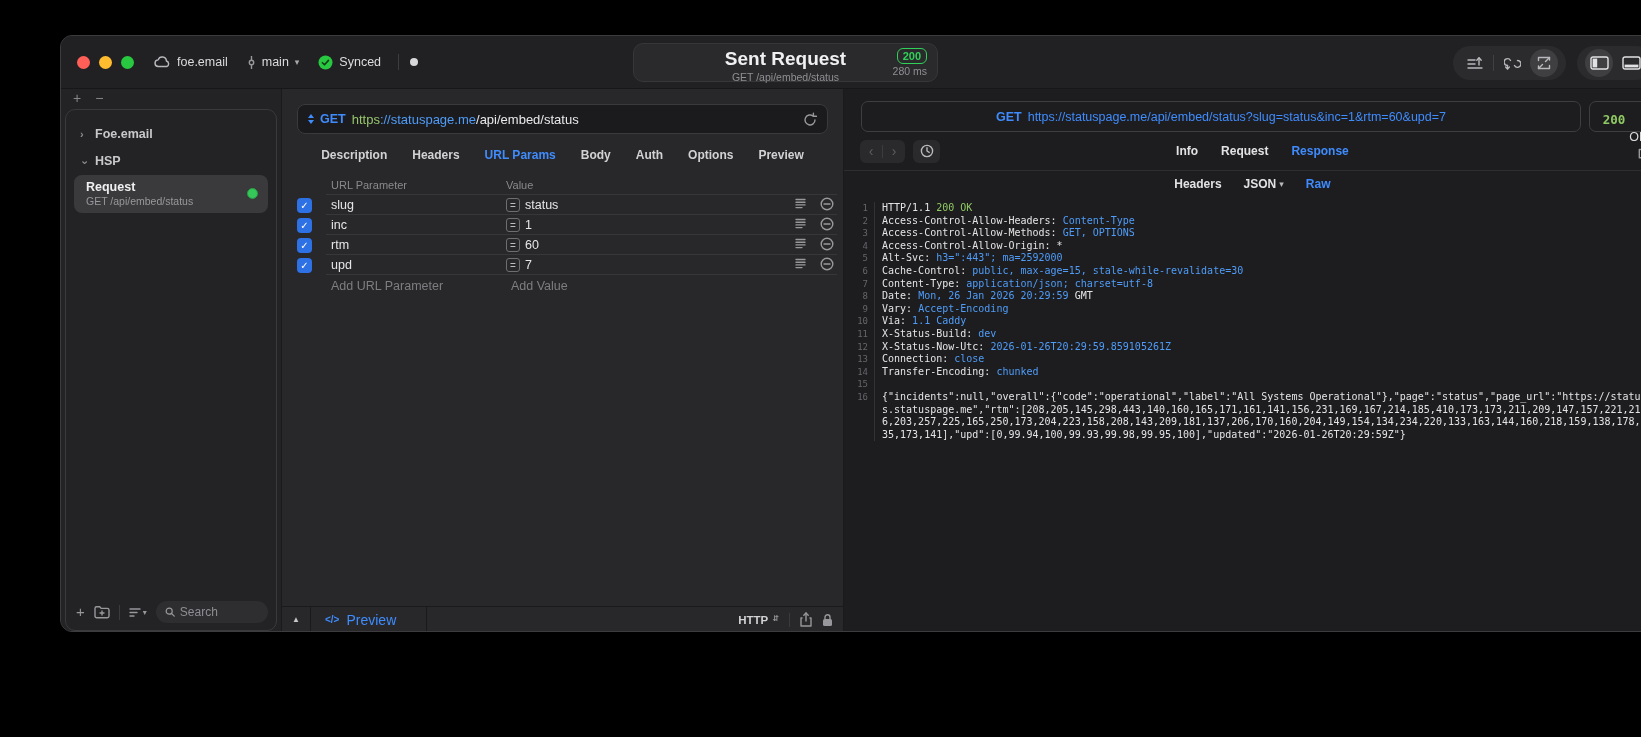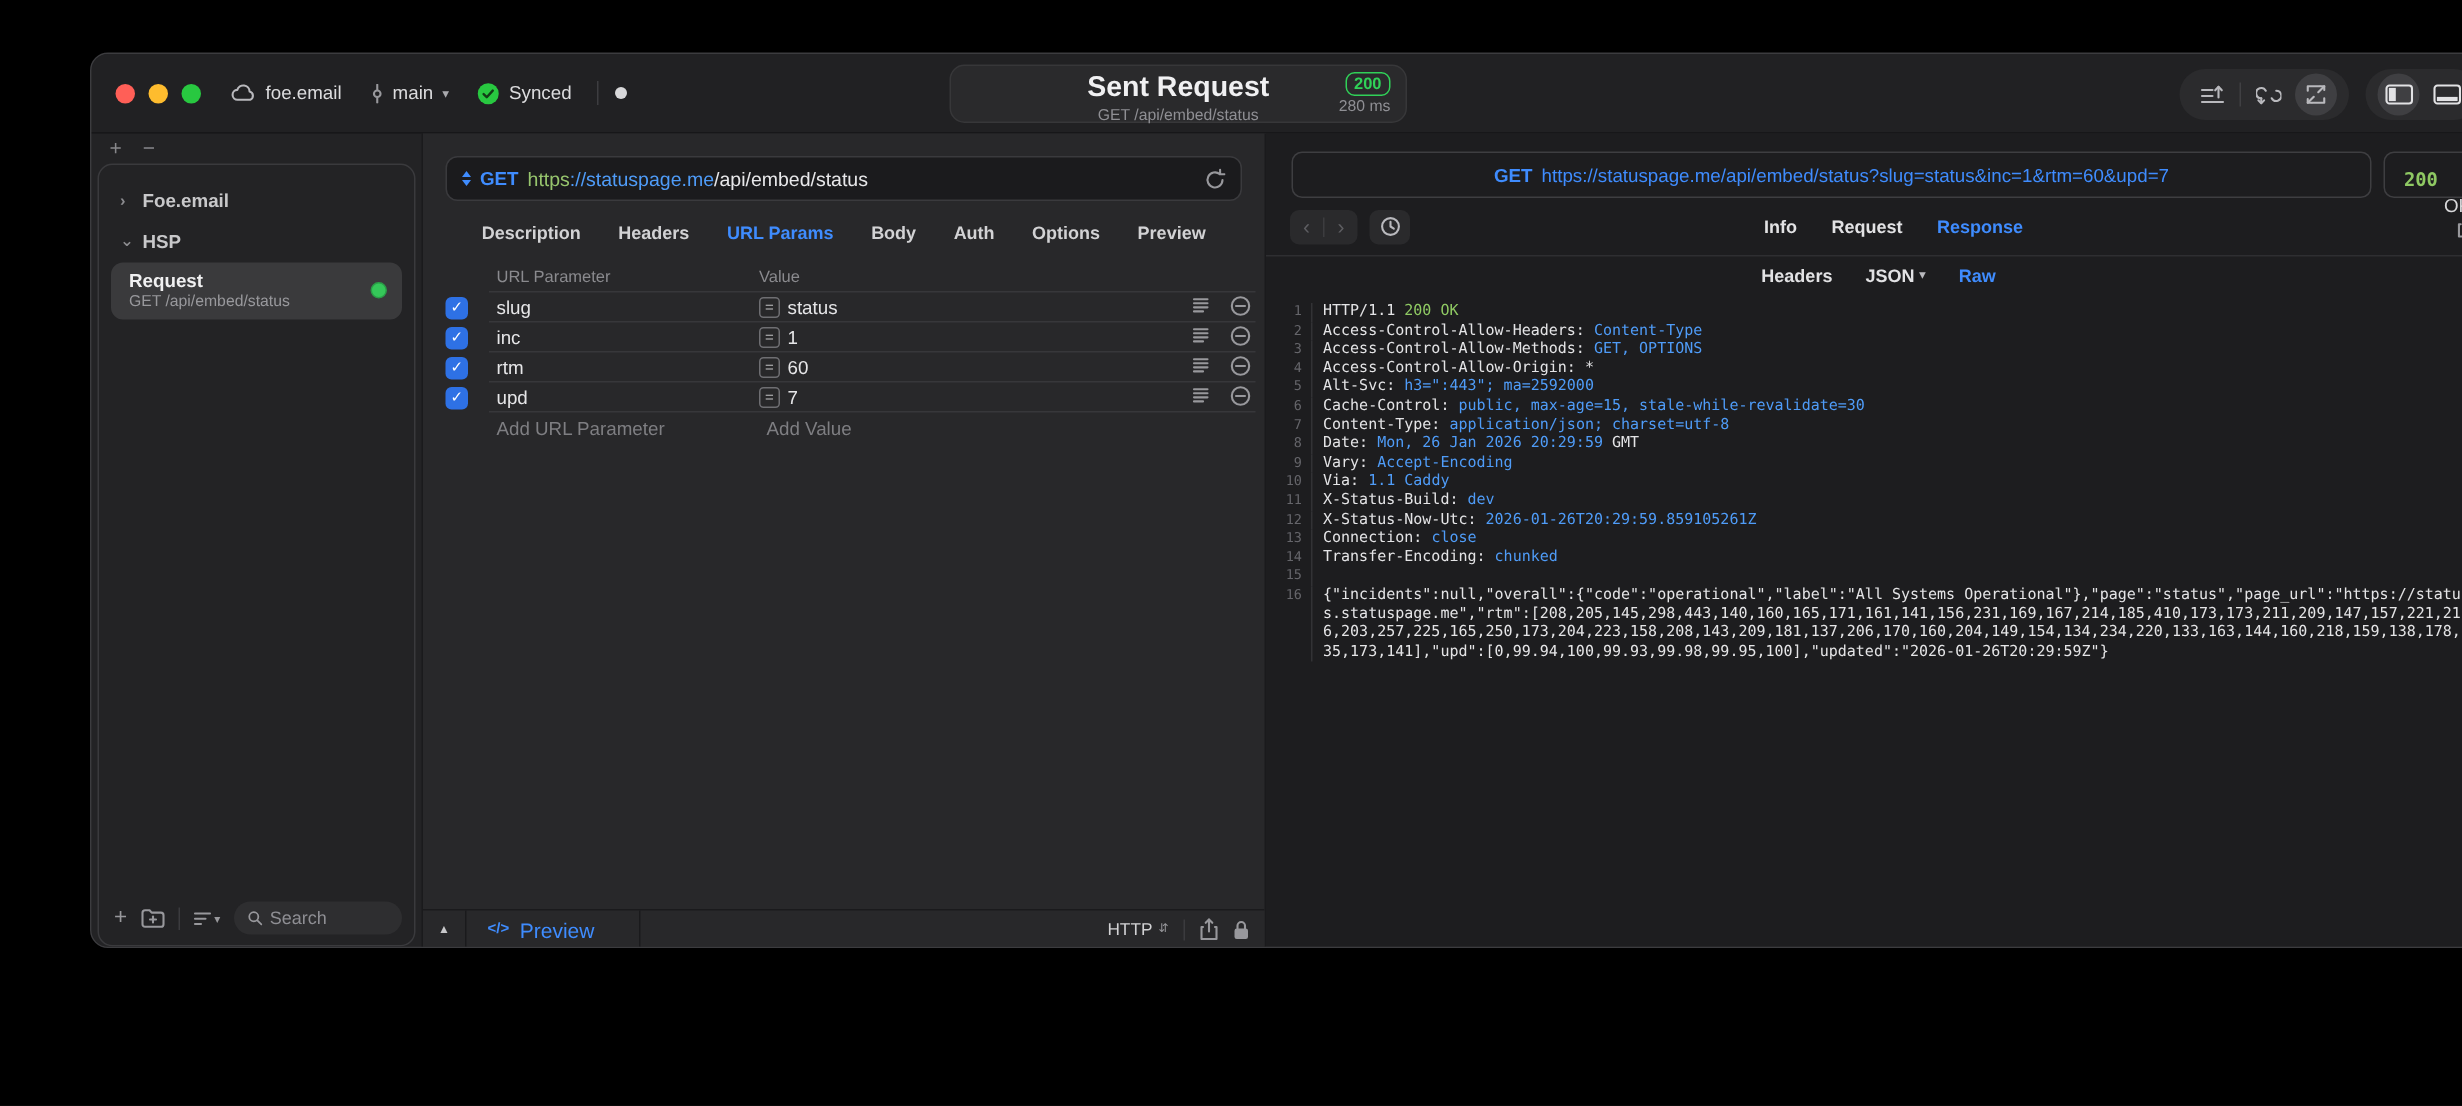--- a/index.html
+++ b/index.html
@@ -93,21 +93,21 @@
   .prow-add .a1 { margin-left:49px; width:180px; } 
   .mid-footer { position:absolute; left:0; right:0; bottom:0; height:26px; border-top:1px solid #1a1a1c;
     display:flex; align-items:center; background:#28282a; }
   .collapse-btn { width:29px; height:100%; border-right:1px solid #1a1a1c; display:flex;
     align-items:center; justify-content:center; color:#c8c8ca; font-size:8px; }
   .preview-btn { display:flex; align-items:center; gap:7px; padding:0 14px; height:100%;
     border-right:1px solid #1a1a1c; color:#3f8cfe; min-width:116px; }
   .preview-code { font-size:10px; font-weight:700; }
   .preview-label { font-size:14px; font-weight:400; }
   .foot-spacer { flex:1; }
-  .http-sel { display:flex; align-items:flex-start; gap:4px; color:#d2d2d4; font-size:11.5px; font-weight:400; padding-right:10px; }
+  .http-sel { display:flex; align-items:flex-start; gap:4px; color:#d2d2d4; font-size:11.5px; font-weight:700; padding-right:10px; }
   .foot-sep { width:1px; height:14px; background:#3b3b3e; margin-right:10px; }
   .foot-ic { margin-right:10px; display:flex; }
   
   .resp-toprow { display:flex; gap:8px; padding:12px 16px 0 17px; }
   .resp-url { flex:1; height:31px; border:1px solid #3e3e41; border-radius:7px; display:flex;
     align-items:center; justify-content:center; gap:6px; font-size:12.5px; overflow:hidden; white-space:nowrap; }
   .resp-url .m { color:#3f8cfe; font-weight:700; }
   .resp-url .u { color:#3f8cfe; }
   .resp-status { width:62px; height:31px; border:1px solid #3e3e41; border-radius:7px;
     display:flex; align-items:center; justify-content:center; gap:4px; font-size:12.5px; }

